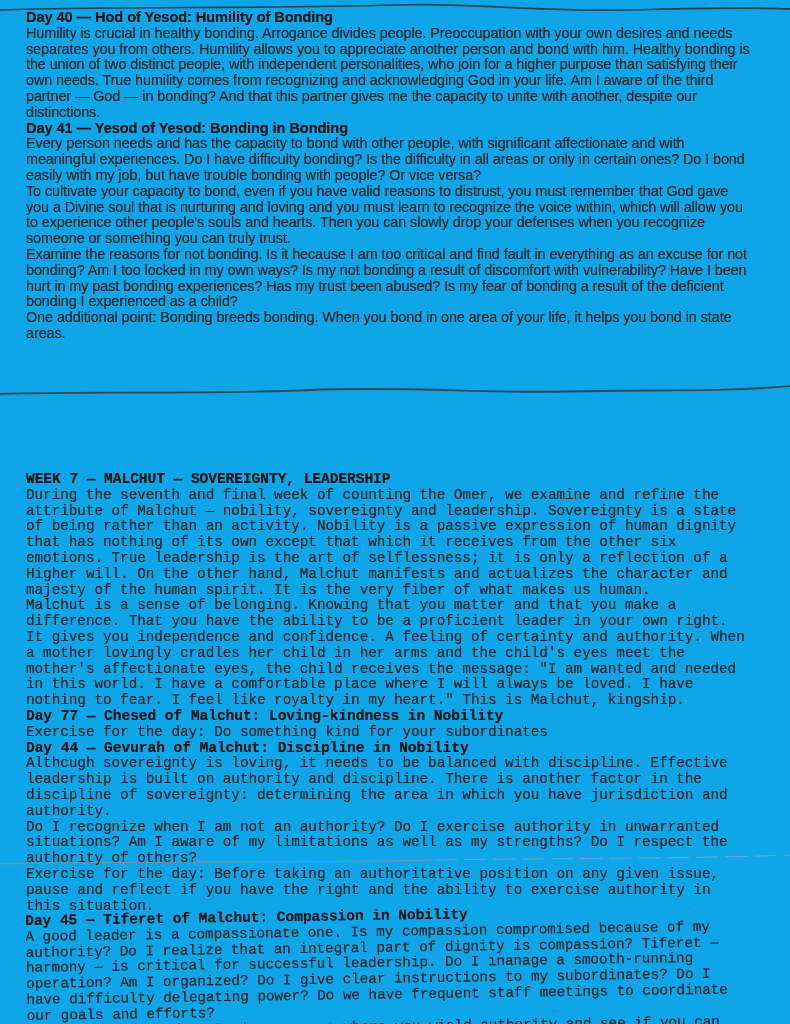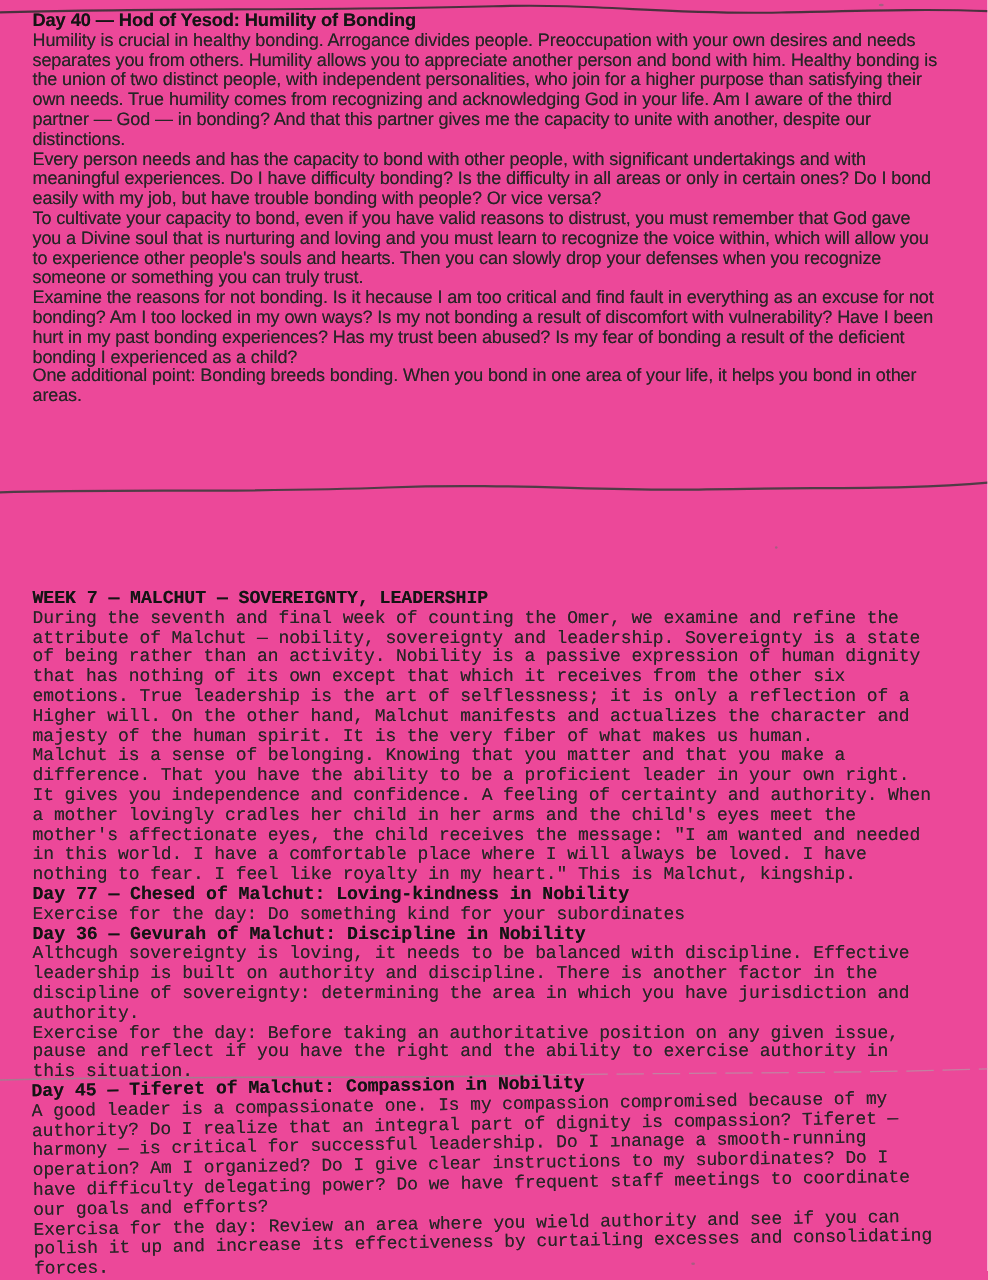--- a/index.html
+++ b/index.html
@@ -1,18 +1,18 @@
 <!DOCTYPE html>
 <html><head>
 <meta charset="utf-8">
 <style>
   html,body { margin:0; padding:0; background:#ffffff; }
   .page {
     position:relative; width:790px; height:1024px;
-    background:#ec4899; overflow:hidden;
+    background:#0ea5e9; overflow:hidden;
     font-family:"Liberation Sans","DejaVu Sans",sans-serif;
     color:#262626;
   }
   .textcol {
     position:absolute; left:26px; width:724px;
     font-size:14.4px; line-height:15.8px; letter-spacing:-0.08px;
     text-shadow:0 0 0.35px rgba(25,25,25,0.6);
     text-align:left;
   }
   .sec1 { top:10px; }
@@ -36,34 +36,36 @@
   </svg>
 
   <div class="speck" style="left:703px; top:3px; width:4px; height:2px;"></div>
   <div class="speck" style="left:620px; top:437px; width:2px; height:2px;"></div>
   <div class="speck" style="left:689px; top:907px; width:2px; height:2px;"></div>
   <div class="speck" style="left:553px; top:1010px; width:3px; height:2px;"></div>
 
   <div class="textcol sec1">
     <h2>Day 40 — Hod of Yesod: Humility of Bonding</h2>
     <p>Humility is crucial in healthy bonding. Arrogance divides people. Preoccupation with your own desires and needs separates you from others. Humility allows you to appreciate another person and bond with him. Healthy bonding is the union of two distinct people, with independent personalities, who join for a higher purpose than satisfying their own needs. True humility comes from recognizing and acknowledging God in your life. Am I aware of the third partner — God — in bonding? And that this partner gives me the capacity to unite with another, despite our distinctions.</p>
-    <p>Every person needs and has the capacity to bond with other people, with significant undertakings and with meaningful experiences. Do I have difficulty bonding? Is the difficulty in all areas or only in certain ones? Do I bond easily with my job, but have trouble bonding with people? Or vice versa?</p>
+    <h2>Day 41 — Yesod of Yesod: Bonding in Bonding</h2>
+    <p>Every person needs and has the capacity to bond with other people, with significant affectionate and with meaningful experiences. Do I have difficulty bonding? Is the difficulty in all areas or only in certain ones? Do I bond easily with my job, but have trouble bonding with people? Or vice versa?</p>
     <p>To cultivate your capacity to bond, even if you have valid reasons to distrust, you must remember that God gave you a Divine soul that is nurturing and loving and you must learn to recognize the voice within, which will allow you to experience other people's souls and hearts. Then you can slowly drop your defenses when you recognize someone or something you can truly trust.</p>
     <p>Examine the reasons for not bonding. Is it hecause I am too critical and find fault in everything as an excuse for not bonding? Am I too locked in my own ways? Is my not bonding a result of discomfort with vulnerability? Have I been hurt in my past bonding experiences? Has my trust been abused? Is my fear of bonding a result of the deficient bonding I experienced as a child?</p>
-    <p>One additional point: Bonding breeds bonding. When you bond in one area of your life, it helps you bond in other areas.</p>
+    <p>One additional point: Bonding breeds bonding. When you bond in one area of your life, it helps you bond in state areas.</p>
   </div>
 
   <div class="textcol sec2">
     <h2>WEEK 7 — MALCHUT — SOVEREIGNTY, LEADERSHIP</h2>
     <p>During the seventh and final week of counting the Omer, we examine and refine the attribute of Malchut — nobility, sovereignty and leadership. Sovereignty is a state of being rather than an activity. Nobility is a passive expression of human dignity that has nothing of its own except that which it receives from the other six emotions. True leadership is the art of selflessness; it is only a reflection of a Higher will. On the other hand, Malchut manifests and actualizes the character and majesty of the human spirit. It is the very fiber of what makes us human.</p>
     <p>Malchut is a sense of belonging. Knowing that you matter and that you make a difference. That you have the ability to be a proficient leader in your own right. It gives you independence and confidence. A feeling of certainty and authority. When a mother lovingly cradles her child in her arms and the child's eyes meet the mother's affectionate eyes, the child receives the message: "I am wanted and needed in this world. I have a comfortable place where I will always be loved. I have nothing to fear. I feel like royalty in my heart." This is Malchut, kingship.</p>
     <h2>Day 77 — Chesed of Malchut: Loving-kindness in Nobility</h2>
     <p>Exercise for the day: Do something kind for your subordinates</p>
-    <h2>Day 36 — Gevurah of Malchut: Discipline in Nobility</h2>
+    <h2>Day 44 — Gevurah of Malchut: Discipline in Nobility</h2>
     <p>Althcugh sovereignty is loving, it needs to be balanced with discipline. Effective leadership is built on authority and discipline. There is another factor in the discipline of sovereignty: determining the area in which you have jurisdiction and authority.</p>
+    <p>Do I recognize when I am not an authority? Do I exercise authority in unwarranted situations? Am I aware of my limitations as well as my strengths? Do I respect the authority of others?</p>
     <p>Exercise for the day: Before taking an authoritative position on any given issue, pause and reflect if you have the right and the ability to exercise authority in this situation.</p>
     <div class="skew">
       <h2>Day 45 — Tiferet of Malchut: Compassion in Nobility</h2>
       <p>A good leader is a compassionate one. Is my compassion compromised because of my authority? Do I realize that an integral part of dignity is compassion? Tiferet — harmony — is critical for successful leadership. Do I ınanage a smooth-running operation? Am I organized? Do I give clear instructions to my subordinates? Do I have difficulty delegating power? Do we have frequent staff meetings to coordinate our goals and efforts?</p>
       <p>Exercisa for the day: Review an area where you wield authority and see if you can polish it up and increase its effectiveness by curtailing excesses and consolidating forces.</p>
     </div>
   </div>
 
 </div>
 

